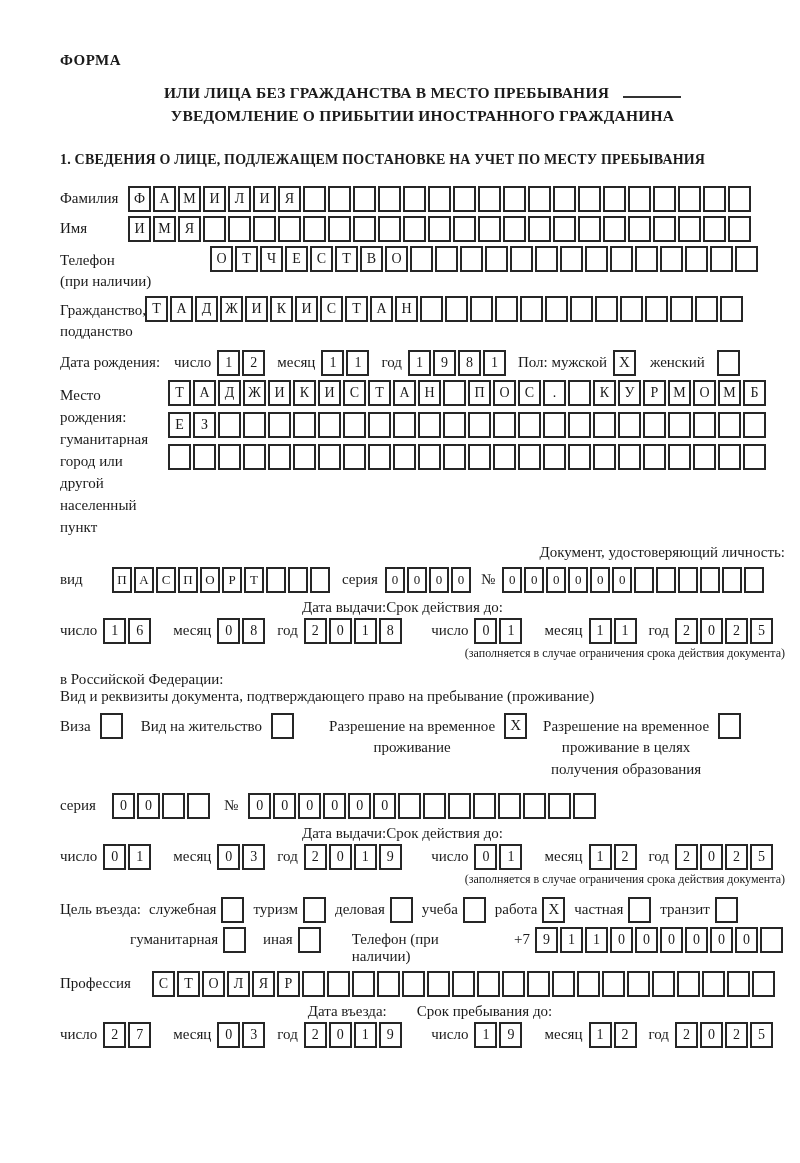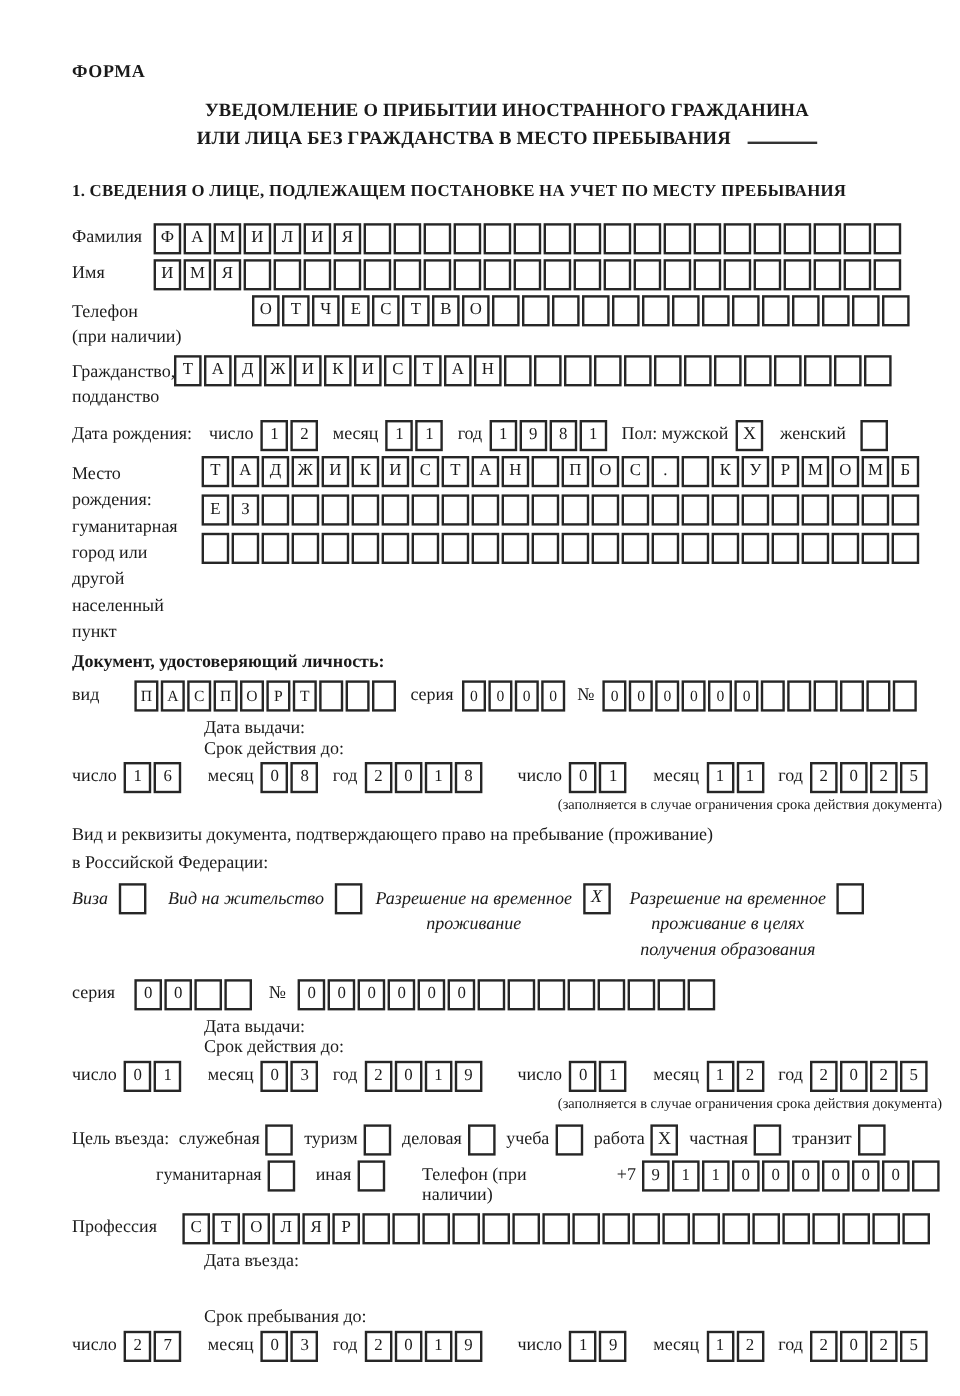--- a/index.html
+++ b/index.html
@@ -35,51 +35,51 @@
   }
   .cells.sm .cell, .cell.cell-sm { width:20px; font-size:13px; }
 
   .chk {
     box-sizing:border-box; flex:none;
     width:23px; height:26px; border:2px solid #262626;
     display:inline-flex; align-items:center; justify-content:center;
     font-size:15px;
   }
 
-  .center-b { text-align:left; font-weight:bold; margin:6px 0 6px; }
-
-  .dh { display:flex; justify-content:center; padding:2px 150px 2px 110px;flex-direction:column; }
+  .center-b { text-align:right; font-weight:normal; margin:6px 0 6px; }
+
+  .dh { display:flex; justify-content:center; padding:2px 150px 2px 110px; }
   .dh.entry { padding-right:95px;gap:30px; }
   .dr { display:flex; justify-content:space-between; align-items:flex-start; margin-bottom:2px; padding-right:10px; }
   .dgroup { display:flex; align-items:flex-start; }
   .dgroup .lbl { padding-top:4px; }
   .note { text-align:right; font-size:12px; margin:2px 0 10px; }
 
-  .optrow { display:flex; align-items:flex-start; margin:8px 0 12px;font-style:italic; }
+  .optrow { display:flex; align-items:flex-start; margin:8px 0 12px; }
   .opt { display:flex; align-items:flex-start; }
   .opt .txt { padding-top:3px; line-height:1.45; }
   .opt .txt.c { text-align:center; }
   .opt .chk { margin-left:9px; }
 
   .purpose .plab { padding-top:4px; margin-right:5px; }
   .purpose .chk { margin-right:9px; }
   .mr6 { margin-right:6px; } .mr10 { margin-right:10px; } .ml10 { margin-left:10px; }
 </style>
 </head>
 <body>
 
 <div class="page">
 
 
   <div class="forma">ФОРМА</div>
 
-  <div class="title">УВЕДОМЛЕНИЕ О ПРИБЫТИИ ИНОСТРАННОГО ГРАЖДАНИНА</div>
   <div class="title">
     <span>ИЛИ ЛИЦА БЕЗ ГРАЖДАНСТВА В МЕСТО ПРЕБЫВАНИЯ</span><span class="blank"></span>
   </div>
+  <div class="title">УВЕДОМЛЕНИЕ О ПРИБЫТИИ ИНОСТРАННОГО ГРАЖДАНИНА</div>
 
   <div class="sec">1. СВЕДЕНИЯ О ЛИЦЕ, ПОДЛЕЖАЩЕМ ПОСТАНОВКЕ НА УЧЕТ ПО МЕСТУ ПРЕБЫВАНИЯ</div>
 
   <div class="row">
     <span class="lab" style="width:68px">Фамилия</span>
     <div class="cells">
         <span class="cell">Ф</span>
         <span class="cell">А</span>
         <span class="cell">М</span>
         <span class="cell">И</span>
@@ -395,29 +395,29 @@
       <div class="cells">
           <span class="cell">2</span>
           <span class="cell">0</span>
           <span class="cell">2</span>
           <span class="cell">5</span>
         </div>
     </div>
   </div>
   <div class="note">(заполняется в случае ограничения срока действия документа)</div>
 
+  <div>в Российской Федерации:</div>
   <div style="margin-bottom:6px">Вид и реквизиты документа, подтверждающего право на пребывание (проживание)</div>
-  <div>в Российской Федерации:</div>
 
   <div class="optrow">
     <div class="opt" style="margin-right:18px">
       <span class="txt">Виза</span>
       <span class="chk"></span>
     </div>
-    <div class="opt" style="margin-right:11px">
+    <div class="opt" style="margin-right:35px">
       <span class="txt">Вид на жительство</span>
       <span class="chk"></span>
     </div>
     <div class="opt" style="margin-right:16px">
       <span class="txt c">
         <span>Разрешение на временное</span><br>
         <span>проживание</span>
       </span>
       <span class="chk">X</span>
     </div>

